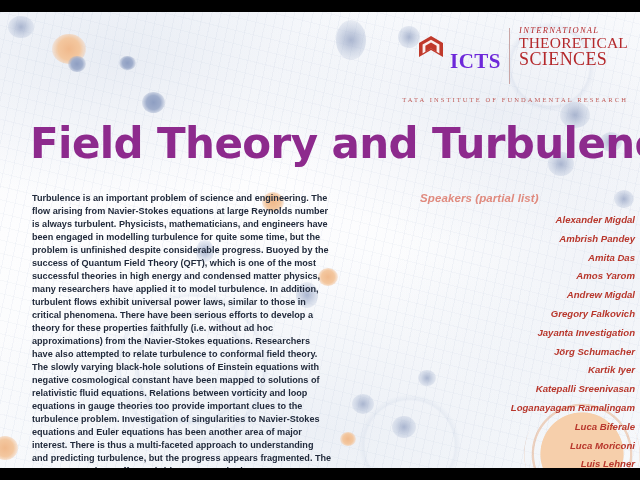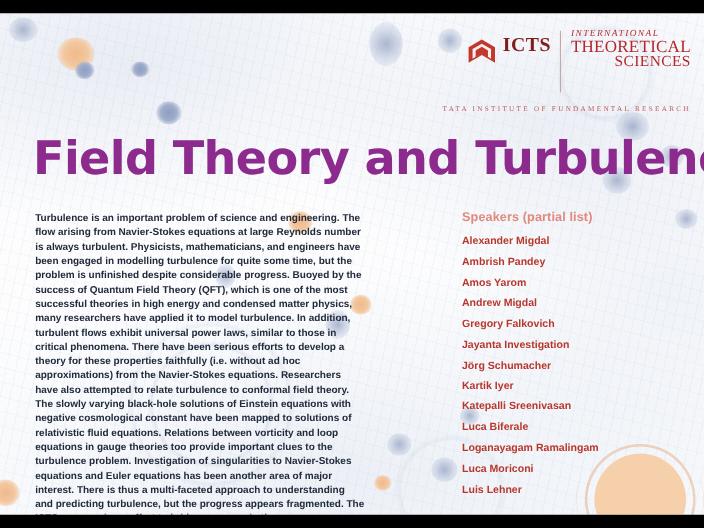--- a/index.html
+++ b/index.html
@@ -55,47 +55,47 @@
         rgba(255,255,255,0) 64%, rgba(255,255,255,0) 72%,
         rgba(226,150,98,.28) 73%, rgba(226,150,98,.28) 75%,
         rgba(255,255,255,0) 76%, rgba(255,255,255,0) 86%,
         rgba(226,150,98,.18) 87%, rgba(226,150,98,.18) 89%,
         rgba(255,255,255,0) 90%);
   }
 
   
   #logo-block{position:absolute;right:12px;top:14px;display:flex;align-items:flex-start;z-index:12;}
   #logo-mark{margin-right:6px;margin-top:9px;}
-  #logo-word{font-family:"Liberation Serif",serif;font-weight:bold;font-size:18px;
-             color:#7f1d1d;letter-spacing:.5px;margin-top:4px;margin-right:8px;}
+  #logo-word{font-family:"Liberation Serif",serif;font-weight:bold;font-size:21px;
+             color:#6d28d9;letter-spacing:.5px;margin-top:23px;margin-right:8px;}
   #logo-rule{width:1px;align-self:stretch;background:#c9a6a6;margin:2px 9px 2px 0;height:56px;}
   #logo-lines{font-family:"Liberation Serif",serif;color:#b4282b;line-height:1.0;}
   .ll{display:block;white-space:nowrap;}
   .ll1{font-size:8.5px;letter-spacing:1.3px;font-style:italic;}
   .ll2{font-size:15.5px;letter-spacing:.4px;}
   .ll3{font-size:15.5px;letter-spacing:.2px;}
-  .ll4{font-size:14px;letter-spacing:.4px;text-align:right;}
+  .ll4{font-size:18px;letter-spacing:.4px;}
   .ital{font-style:italic;font-size:12px;}
   #logo-tagline{position:absolute;right:12px;top:84px;font-family:"Liberation Serif",serif;
                 font-size:6.5px;letter-spacing:2.1px;color:#bf5a56;white-space:nowrap;z-index:12;}
 
   
   #poster-title{position:absolute;left:30px;top:107px;z-index:12;
     font-family:"DejaVu Sans",sans-serif;font-weight:bold;font-size:42px;
     letter-spacing:-.6px;color:#8d2a8d;white-space:nowrap;}
 
   
   #abstract{position:absolute;left:32px;top:180px;width:300px;z-index:12;
     font-size:9.1px;line-height:13.0px;color:#222b3c;font-weight:600;text-align:left;}
   #abstract p{margin:0;}
 
   
-  #speakers{position:absolute;left:420px;top:180px;width:215px;z-index:12;}
+  #speakers{position:absolute;left:420px;top:180px;width:215px;z-index:12;font-style:italic;}
   #speakers-heading{font-size:11.5px;color:#e08a7e;font-weight:600;margin-bottom:9px;letter-spacing:.1px;}
-  .speaker{font-size:9.6px;font-weight:700;color:#b8372c;line-height:13px;margin-bottom:5.8px;white-space:nowrap;}
+  .speaker{font-size:9.6px;font-weight:700;color:#b8372c;line-height:13px;margin-bottom:5.8px;white-space:nowrap;text-align:right;}
 </style>
 </head>
 <body>
 
 <div id="stage">
 
   <div class="bar bar-top"></div>
 
   <div id="poster">
 
@@ -147,29 +147,30 @@
 
     <div id="abstract">
       <p>Turbulence is an important problem of science and engineering. The flow arising from Navier-Stokes equations at large Reynolds number is always turbulent. Physicists, mathematicians, and engineers have been engaged in modelling turbulence for quite some time, but the problem is unfinished despite considerable progress. Buoyed by the success of Quantum Field Theory (QFT), which is one of the most successful theories in high energy and condensed matter physics, many researchers have applied it to model turbulence. In addition, turbulent flows exhibit universal power laws, similar to those in critical phenomena. There have been serious efforts to develop a theory for these properties faithfully (i.e. without ad hoc approximations) from the Navier-Stokes equations. Researchers have also attempted to relate turbulence to conformal field theory. The slowly varying black-hole solutions of Einstein equations with negative cosmological constant have been mapped to solutions of relativistic fluid equations. Relations between vorticity and loop equations in gauge theories too provide important clues to the turbulence problem. Investigation of singularities to Navier-Stokes equations and Euler equations has been another area of major interest. There is thus a multi-faceted approach to understanding and predicting turbulence, but the progress appears fragmented. The ICTS program is an effort to bridge progress in these many directions.</p>
     </div>
 
     <div id="speakers">
       <div id="speakers-heading">Speakers (partial list)</div>
       <div id="speakers-list">
           <div class="speaker">Alexander Migdal</div>
           <div class="speaker">Ambrish Pandey</div>
+          <div class="speaker">Amita Das</div>
           <div class="speaker">Amos Yarom</div>
           <div class="speaker">Andrew Migdal</div>
           <div class="speaker">Gregory Falkovich</div>
           <div class="speaker">Jayanta Investigation</div>
           <div class="speaker">Jörg Schumacher</div>
           <div class="speaker">Kartik Iyer</div>
           <div class="speaker">Katepalli Sreenivasan</div>
+          <div class="speaker">Loganayagam Ramalingam</div>
           <div class="speaker">Luca Biferale</div>
-          <div class="speaker">Loganayagam Ramalingam</div>
           <div class="speaker">Luca Moriconi</div>
           <div class="speaker">Luis Lehner</div>
         </div>
     </div>
 
   </div>
 
   <div class="bar bar-bottom"></div>
 </div>
 

